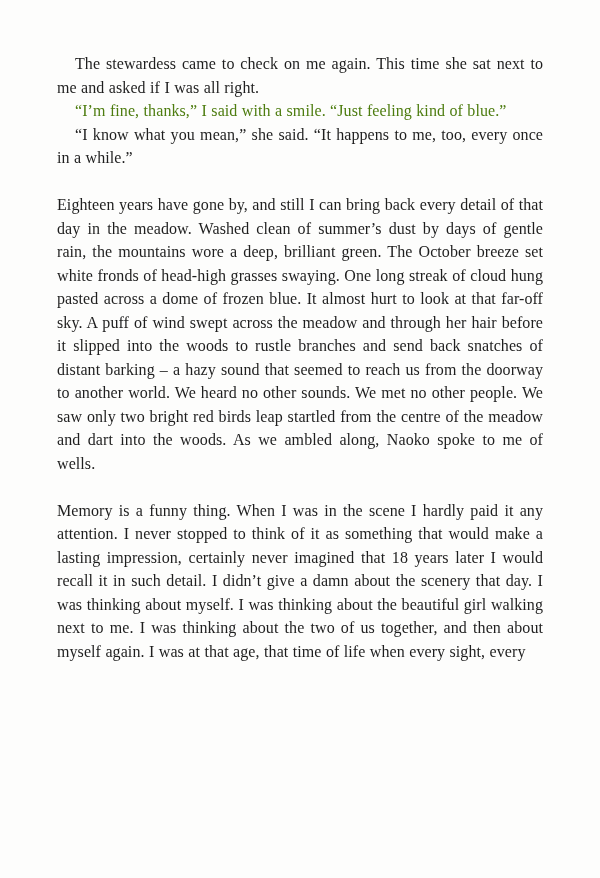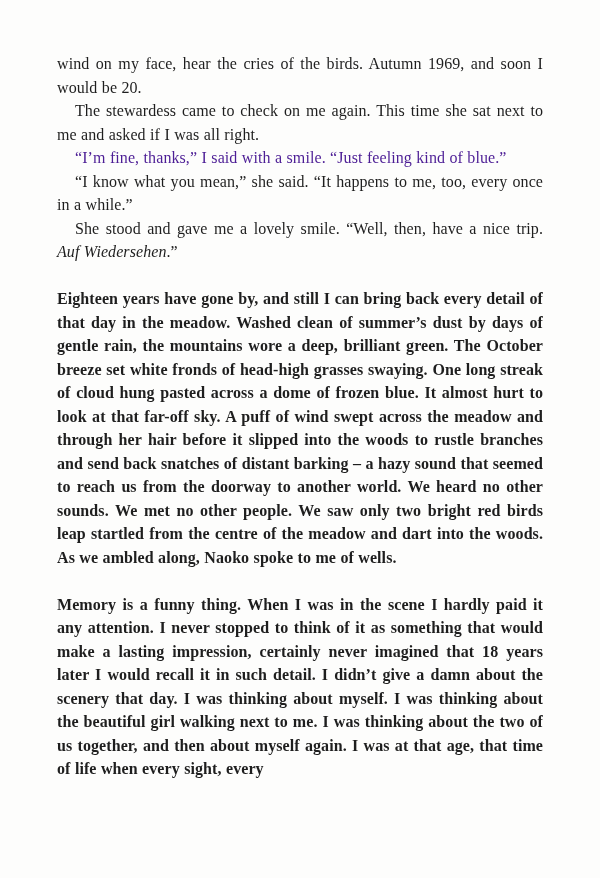--- a/index.html
+++ b/index.html
@@ -30,32 +30,29 @@
     text-align: justify;
     text-justify: inter-word;
     letter-spacing: 0.005em;
     word-spacing: 0.02em;
   }
   .para.indent {
     text-indent: 18px;
   }
   .para.spaced {
     margin-top: 23.5px;
-    font-weight: bold;
   }
   .para i {
     font-style: italic;
   }
 </style>
 </head>
 <body style="background: rgb(253, 253, 252);">
 
 <div class="book-page">
   <div class="page-text">
-      <p class="para" style="color: rgb(30, 30, 30);"><span>wind on my face, hear the cries of the birds. Autumn 1969, and soon I would be 20.</span></p>
       <p class="para indent" style="color: rgb(30, 30, 30);"><span>The stewardess came to check on me again. This time she sat next to me and asked if I was all right.</span></p>
-      <p class="para indent" style="color: #4c1d95;"><span>“I’m fine, thanks,” I said with a smile. “Just feeling kind of blue.”</span></p>
+      <p class="para indent" style="color: #4d7c0f;"><span>“I’m fine, thanks,” I said with a smile. “Just feeling kind of blue.”</span></p>
       <p class="para indent" style="color: rgb(30, 30, 30); font-family: Liberation Serif, serif;"><span>“I know what you mean,” she said. “It happens to me, too, every once in a while.”</span></p>
-      <p class="para indent" style="color: rgb(30, 30, 30);"><span>She stood and gave me a lovely smile. “Well, then, have a nice trip. </span><i>Auf Wiedersehen</i><span>.”</span></p>
       <p class="para spaced" style="color: rgb(30, 30, 30);"><span>Eighteen years have gone by, and still I can bring back every detail of that day in the meadow. Washed clean of summer’s dust by days of gentle rain, the mountains wore a deep, brilliant green. The October breeze set white fronds of head-high grasses swaying. One long streak of cloud hung pasted across a dome of frozen blue. It almost hurt to look at that far-off sky. A puff of wind swept across the meadow and through her hair before it slipped into the woods to rustle branches and send back snatches of distant barking – a hazy sound that seemed to reach us from the doorway to another world. We heard no other sounds. We met no other people. We saw only two bright red birds leap startled from the centre of the meadow and dart into the woods. As we ambled along, Naoko spoke to me of wells.</span></p>
       <p class="para spaced" style="color: rgb(30, 30, 30);"><span>Memory is a funny thing. When I was in the scene I hardly paid it any attention. I never stopped to think of it as something that would make a lasting impression, certainly never imagined that 18 years later I would recall it in such detail. I didn’t give a damn about the scenery that day. I was thinking about myself. I was thinking about the beautiful girl walking next to me. I was thinking about the two of us together, and then about myself again. I was at that age, that time of life when every sight, every</span></p>
     </div>
 </div>
 
 </body></html>

